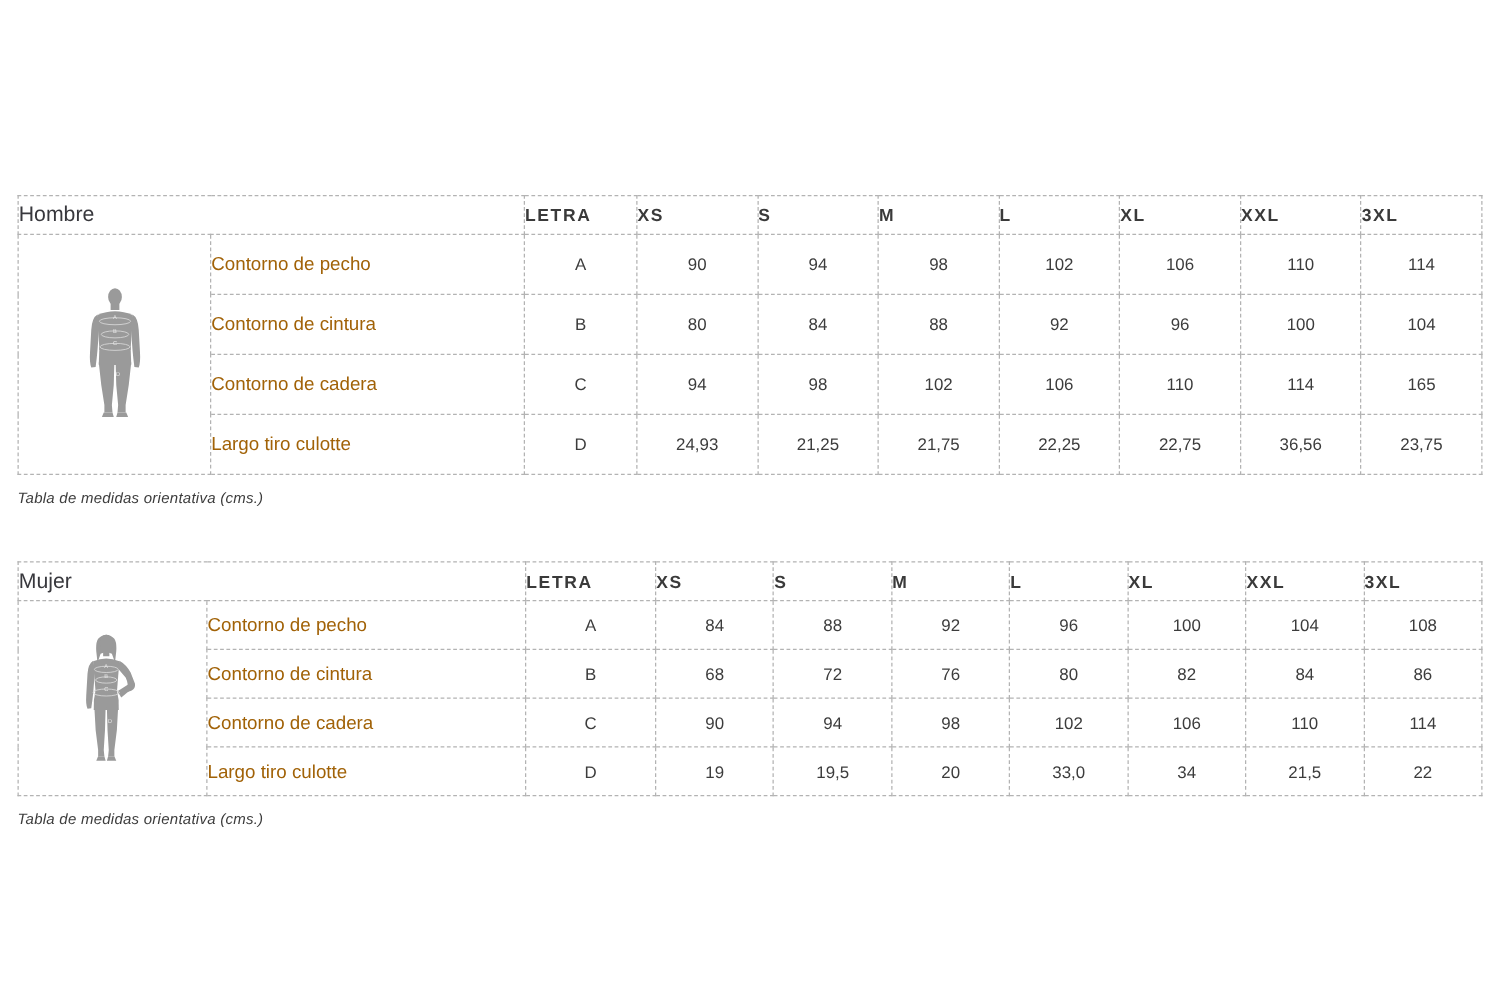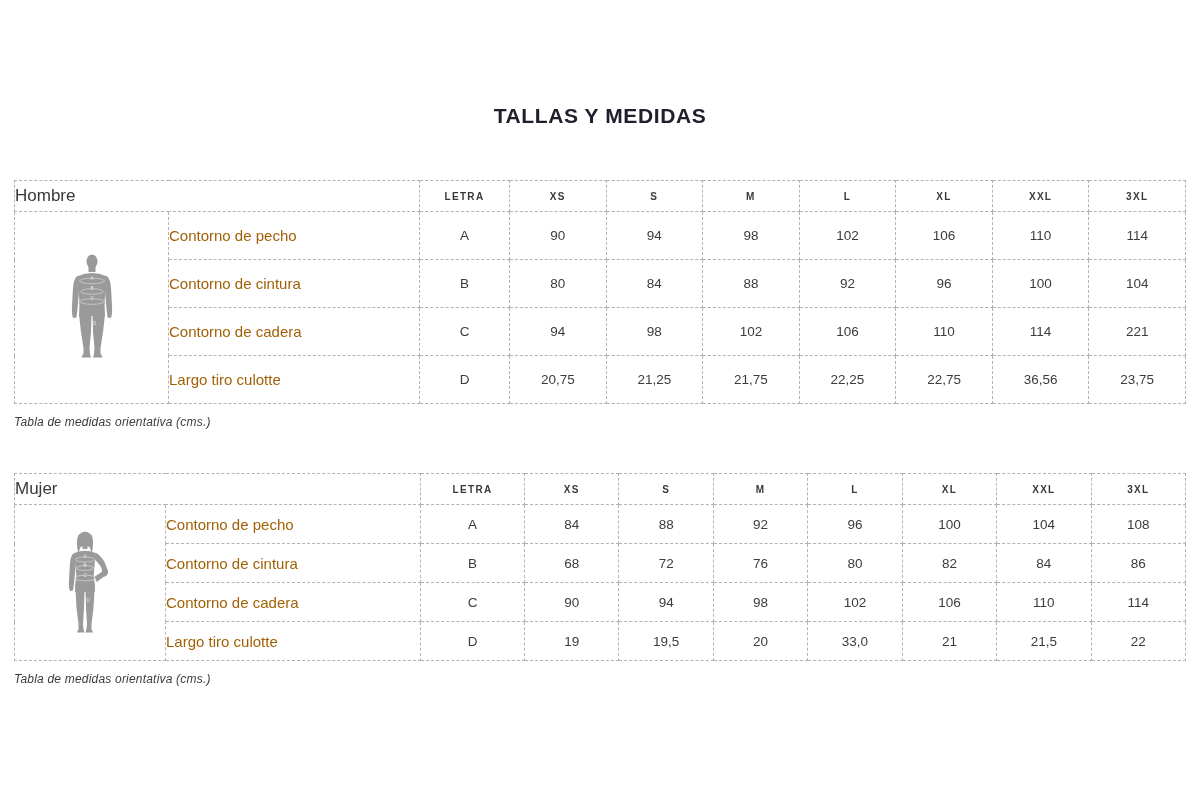--- a/index.html
+++ b/index.html
@@ -17,42 +17,41 @@
     font-size:13.5px;color:#3c3c3c;
   }
   table.size-table td, table.size-table th{
     border:1px dashed #b3b3b3;padding:0;background:#fff;
   }
   th.group{
     text-align:left;font-weight:normal;font-size:17px;color:#38383d;
     padding-left:10px;height:30px;
   }
   th.szh{
-    font-size:10px;font-weight:bold;letter-spacing:1.3px;color:#3a3a3a;
-    height:30px;text-align:center;
+    font-size:14px;font-weight:bold;letter-spacing:1.3px;color:#3a3a3a;
+    height:30px;text-align:left;
   }
   td.fig{text-align:center;vertical-align:middle;}
   td.lbl{text-align:left;padding-left:11px;font-size:15px;color:#a16207;}
   td.ltr, td.val{text-align:center;}
   .t-hombre td{height:47px;}
   .t-mujer td{height:38px;}
   .caption{
     font-size:12px;color:#3c3c3c;margin-top:11px;letter-spacing:0.2px;font-style:italic;
   }
   .sil{display:block;margin:0 auto;}
   .sil .body{fill:#9a9a9a;}
   .sil .mark{fill:none;stroke:#d7d7d7;stroke-width:0.7;}
   .sil .mletter{fill:#e6e6e6;font-size:4.5px;font-family:"Liberation Sans",sans-serif;text-anchor:middle;}
 </style>
 </head>
 <body>
 
 <div class="page">
 
-  <h1 class="page-title">TALLAS Y MEDIDAS</h1>
 
   <div class="table-block first">
     <table class="size-table t-hombre">
       <colgroup>
         <col style="width:154px">
           <col style="width:251px">
           <col style="width:90px">
         <col>
           <col>
           <col>
@@ -118,26 +117,26 @@
       </tr>
       <tr>
         <td class="lbl">Contorno de cadera</td>
         <td class="ltr">C</td>
         <td class="val">94</td>
         <td class="val">98</td>
         <td class="val">102</td>
         <td class="val">106</td>
         <td class="val">110</td>
         <td class="val">114</td>
-        <td class="val">221</td>
+        <td class="val">165</td>
       </tr>
       <tr>
         <td class="lbl">Largo tiro culotte</td>
         <td class="ltr">D</td>
-        <td class="val">20,75</td>
+        <td class="val">24,93</td>
         <td class="val">21,25</td>
         <td class="val">21,75</td>
         <td class="val">22,25</td>
         <td class="val">22,75</td>
         <td class="val">36,56</td>
         <td class="val">23,75</td>
       </tr>
     </tbody>
       </table>
     <div class="caption">Tabla de medidas orientativa (cms.)</div>
@@ -225,21 +224,21 @@
         <td class="val">110</td>
         <td class="val">114</td>
       </tr>
       <tr>
         <td class="lbl">Largo tiro culotte</td>
         <td class="ltr">D</td>
         <td class="val">19</td>
         <td class="val">19,5</td>
         <td class="val">20</td>
         <td class="val">33,0</td>
-        <td class="val">21</td>
+        <td class="val">34</td>
         <td class="val">21,5</td>
         <td class="val">22</td>
       </tr>
     </tbody>
       </table>
     <div class="caption">Tabla de medidas orientativa (cms.)</div>
   </div>
 
 </div>
 

